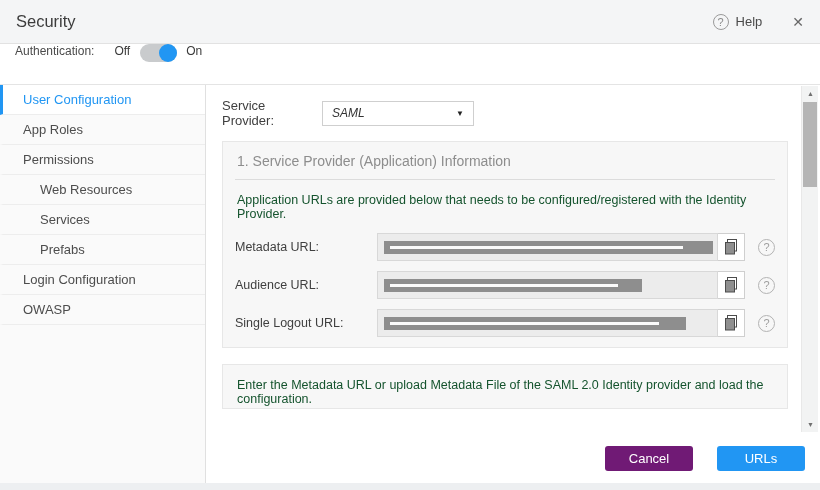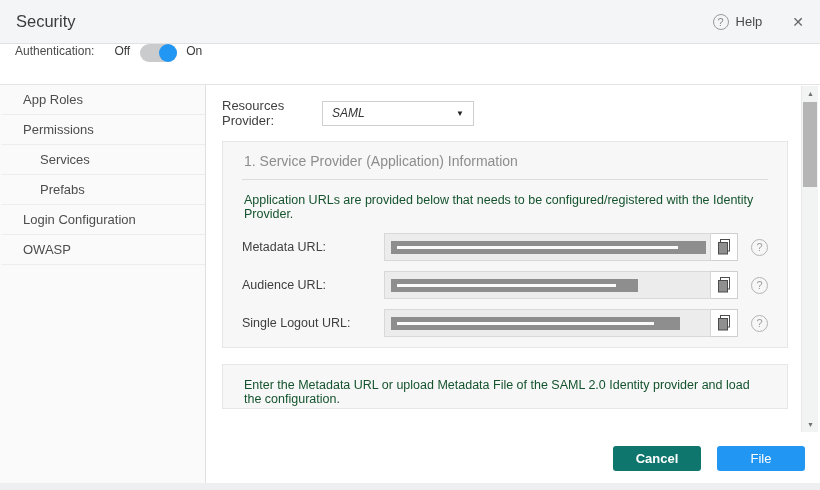--- a/index.html
+++ b/index.html
@@ -53,21 +53,21 @@
 
   
   .provider-row { display:flex; align-items:center; margin:13px 0 0 6px; }
   .provider-label { font-size:13px; color:#3f3f3f; width:94px; }
   .select-box { width:152px; height:25px; background:#fff; border:1px solid #cfcfcf;
     display:flex; align-items:center; padding:0 9px; margin-left:6px; cursor:pointer;font-style:italic; }
   .select-value { font-size:12px; color:#333; flex:1; }
   .select-arrow { font-size:8px; color:#222; }
 
   
-  .panel { background:#f7f7f7; border:1px solid #e7e7e7; margin:13px 0 16px 6px; padding:0 19px; }
+  .panel { background:#f7f7f7; border:1px solid #e7e7e7; margin:13px 0 16px 6px; padding:0 12px; }
   .panel-title { font-size:14px; color:#8d8d8d; padding:11px 2px 10px; border-bottom:1px solid #dcdcdc; }
   .panel-desc { font-size:12.5px; color:#14532d; padding:13px 2px 2px; }
 
   .field-row { display:flex; align-items:center; margin-top:10px; }
   .field-row:last-child { margin-bottom:10px; }
   .field-label { width:142px; font-size:12.5px; color:#3f3f3f; flex-shrink:0; }
   .input-box { flex:1; height:28px; background:#ececec; border:1px solid #d8d8d8;
     position:relative; overflow:hidden; }
   .redacted { height:13px; background:#8e8e8e; margin:7px 0 0 6px; position:relative; }
   .redacted .stripe { position:absolute; left:6px; right:9%; top:5px; height:3px; background:#fbfbfb; }
@@ -76,21 +76,21 @@
     cursor:pointer; flex-shrink:0; }
   .field-help { width:17px; height:17px; border:1px solid #b3b3b3; border-radius:50%;
     color:#9e9e9e; font-size:11px; line-height:15px; text-align:center; margin-left:13px;
     flex-shrink:0; }
 
   
   .footer { height:50px; background:#fff; display:flex; align-items:center;
     justify-content:flex-end; padding-right:15px; flex-shrink:0; }
   .btn { width:88px; height:25px; border:none; border-radius:3px; color:#fff;
     font-size:13px; font-family:"Liberation Sans", sans-serif; cursor:pointer; }
-  .btn-cancel { background:#0f766e; margin-right:16px;font-weight:bold; }
+  .btn-cancel { background:#701a75; margin-right:24px; }
   .btn-save { background:#2196f3; }
 
   .bottom-strip { height:7px; background:#edeff1; }
 </style>
 </head>
 <body>
 
 <div class="stage">
   <div class="dialog">
 
@@ -108,33 +108,35 @@
       <span class="auth-off">Off</span>
       <span class="toggle on">
           <span class="knob"></span>
         </span>
       <span class="auth-on">On</span>
     </div>
 
     <div class="body">
 
       <div class="sidebar">
+        <div class="side-item selected">User Configuration</div>
         <div class="side-item">App Roles</div>
         <div class="side-item">Permissions</div>
+        <div class="side-item indent">Web Resources</div>
         <div class="side-item indent">Services</div>
         <div class="side-item indent">Prefabs</div>
         <div class="side-item">Login Configuration</div>
         <div class="side-item">OWASP</div>
       </div>
 
       <div class="right-col">
         <div class="content">
 
           <div class="provider-row">
-            <span class="provider-label">Resources Provider:</span>
+            <span class="provider-label">Service Provider:</span>
             <div class="select-box">
               <span class="select-value">SAML</span>
               <span class="select-arrow">▼</span>
             </div>
           </div>
 
           <div class="panel">
             <div class="panel-title">1. Service Provider (Application) Information</div>
             <div class="panel-desc">Application URLs are provided below that needs to be configured/registered with the Identity Provider.</div>
 
@@ -194,19 +196,19 @@
 
           <div class="vscroll">
             <div class="vs-btn up">▲</div>
             <div class="vs-thumb"></div>
             <div class="vs-btn down">▼</div>
           </div>
         </div>
 
         <div class="footer">
           <button class="btn btn-cancel">Cancel</button>
-          <button class="btn btn-save">File</button>
+          <button class="btn btn-save">URLs</button>
         </div>
       </div>
     </div>
   </div>
   <div class="bottom-strip"></div>
 </div>
 
 </body></html>

